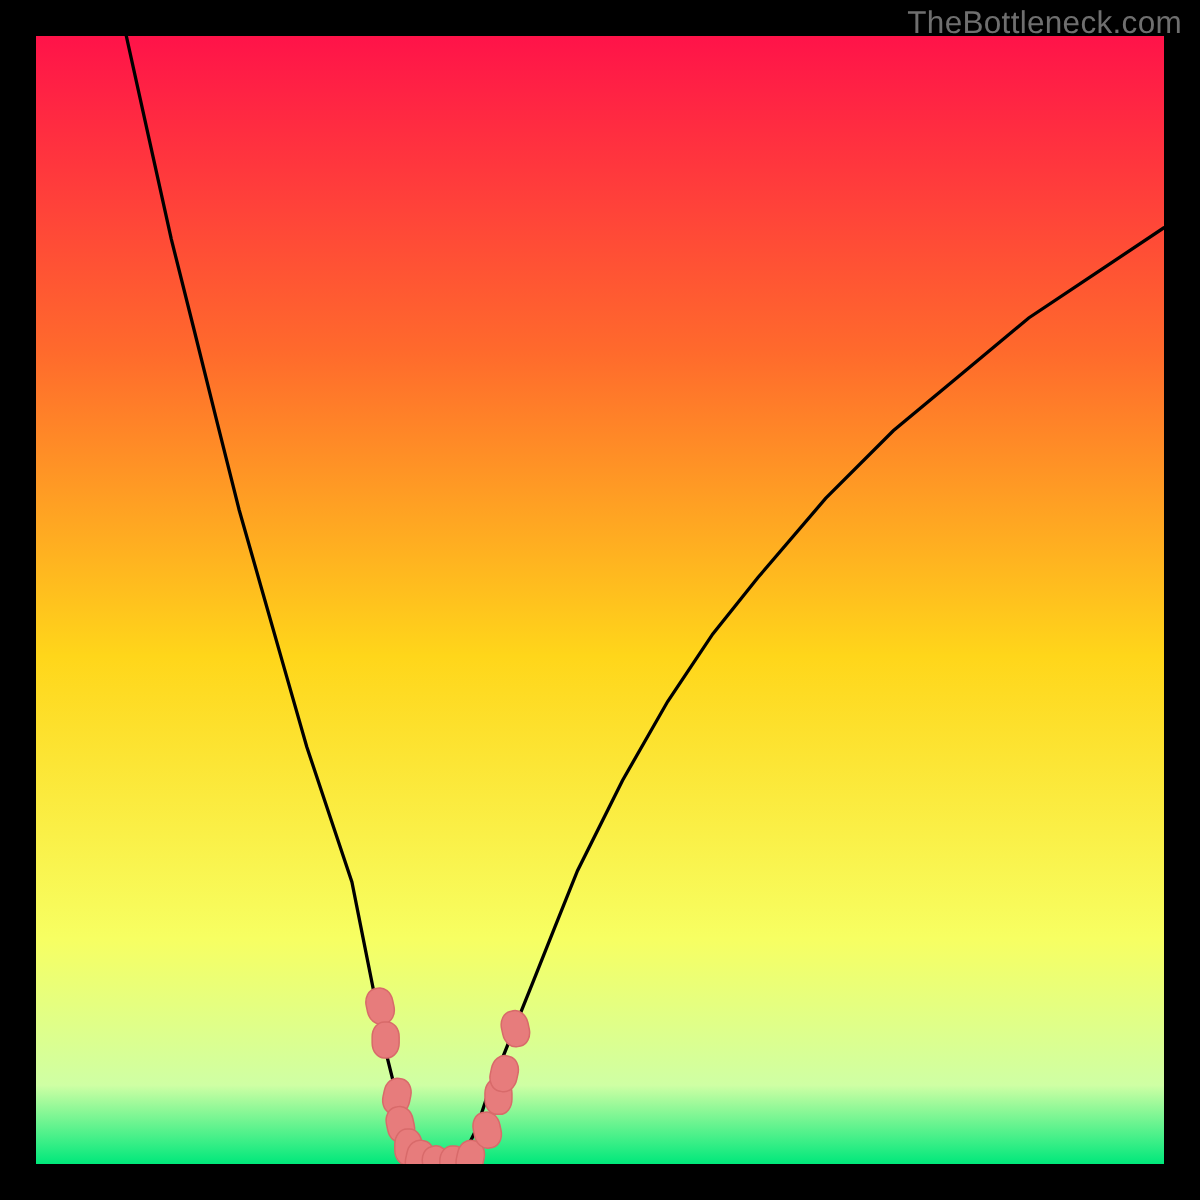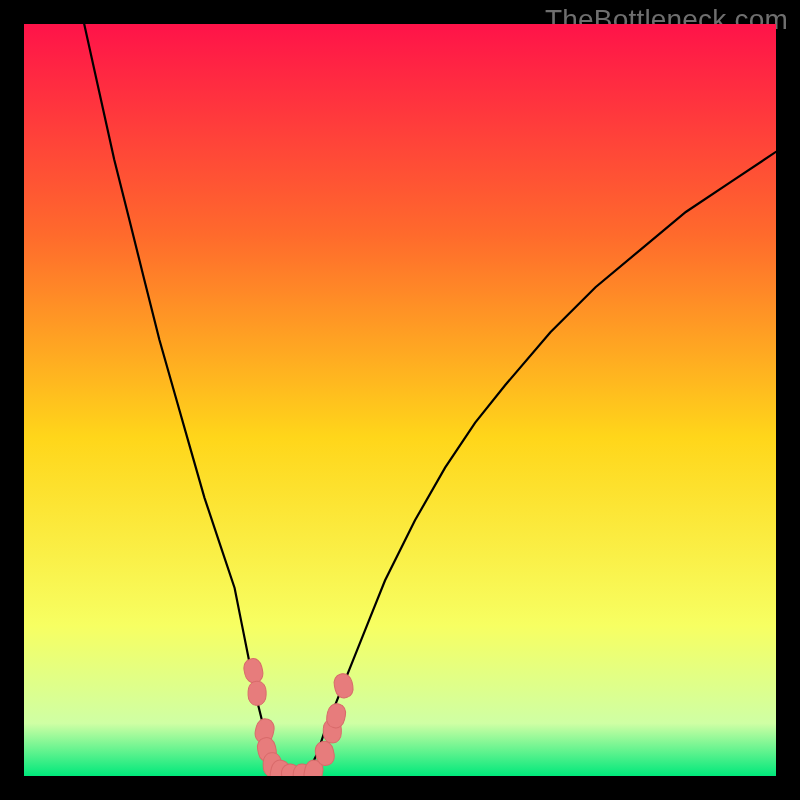--- a/index.html
+++ b/index.html
@@ -22,21 +22,21 @@
     position: absolute;
     top: 24px;
     left: 24px;
     width: 752px;
     height: 752px;
   }
   .watermark {
     position: absolute;
     top: 4px;
     right: 12px;
-    font-size: 28px;
+    font-size: 21px;
     color: #6f6f6f;
     font-weight: 400;
     letter-spacing: 0.2px;
   }
   svg { display: block; }
 </style>
 </head>
 <body>
 
 <div class="frame">

